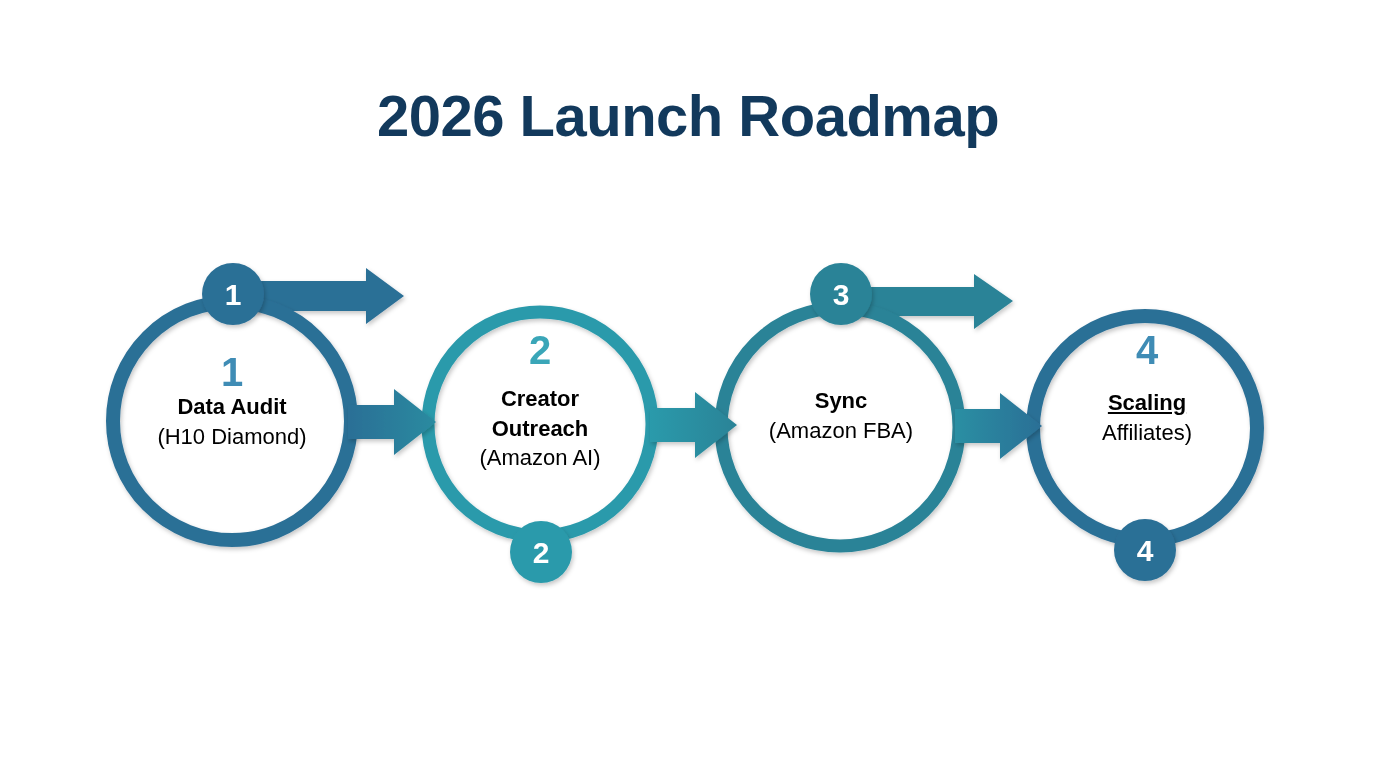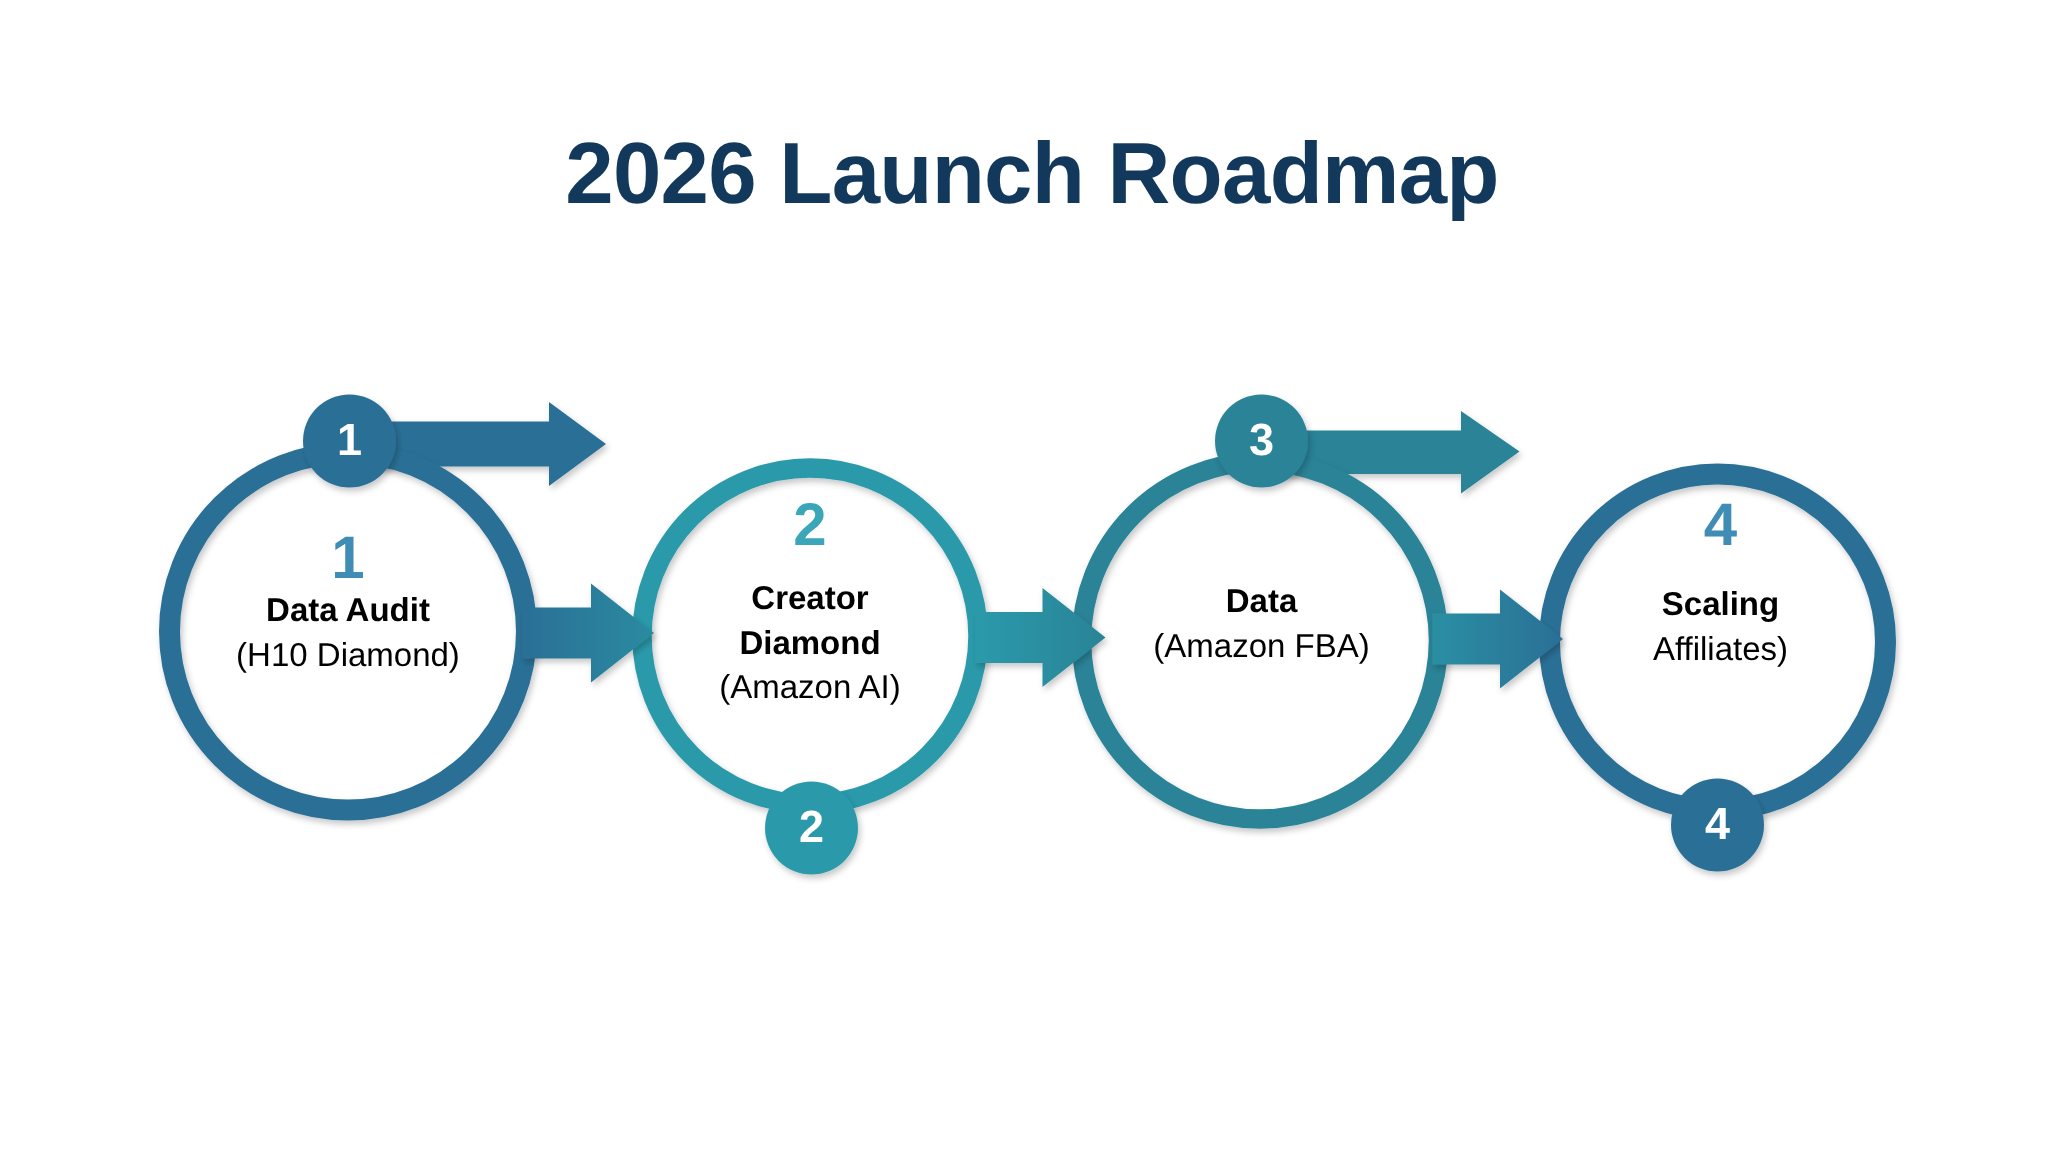--- a/index.html
+++ b/index.html
@@ -155,28 +155,28 @@
 
   <div class="step-text" style="left:92px; top:352px; width:280px;">
     <div class="step-number" style="color:#3f8cb5;">1</div>
     <div class="step-title" style="">Data Audit</div>
     <div class="step-sub">(H10 Diamond)</div>
   </div>
 
   <div class="step-text" style="left:404px; top:330px; width:272px;">
     <div class="step-number" style="color:#3aa6b8;">2</div>
     <div class="step-title" style="margin-top:14px;">Creator</div>
-    <div class="step-title">Diamond</div>
+    <div class="step-title">Outreach</div>
     <div class="step-sub">(Amazon AI)</div>
   </div>
 
   <div class="step-text" style="left:702px; top:386px; width:278px;">
-    <div class="step-title">Data</div>
+    <div class="step-title">Sync</div>
     <div class="step-sub">(Amazon FBA)</div>
   </div>
 
   <div class="step-text" style="left:1020px; top:330px; width:254px;">
     <div class="step-number" style="color:#3f8cb5;">4</div>
-    <div class="step-title" style="margin-top:18px;">Scaling</div>
+    <div class="step-title" style="margin-top:18px;text-decoration:underline;">Scaling</div>
     <div class="step-sub">Affiliates)</div>
   </div>
 
 </div>
 
 </body></html>

